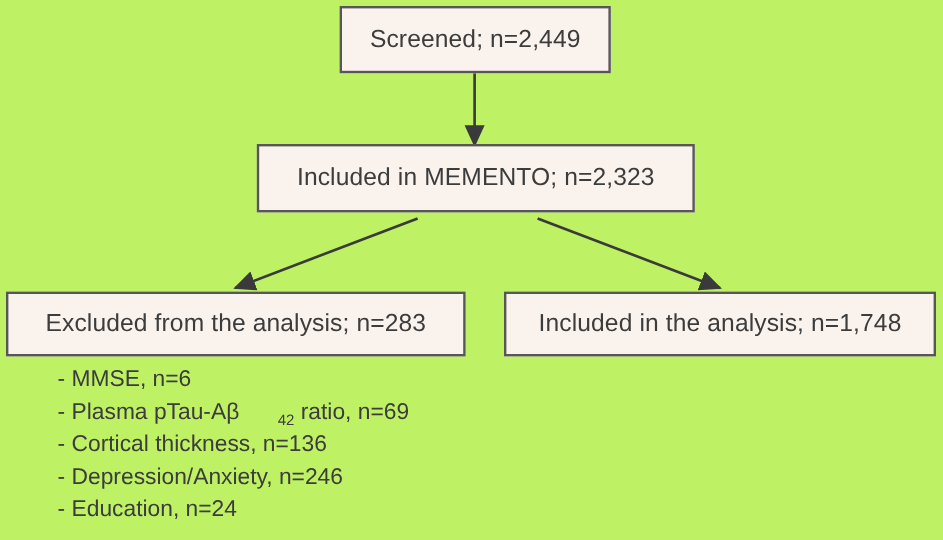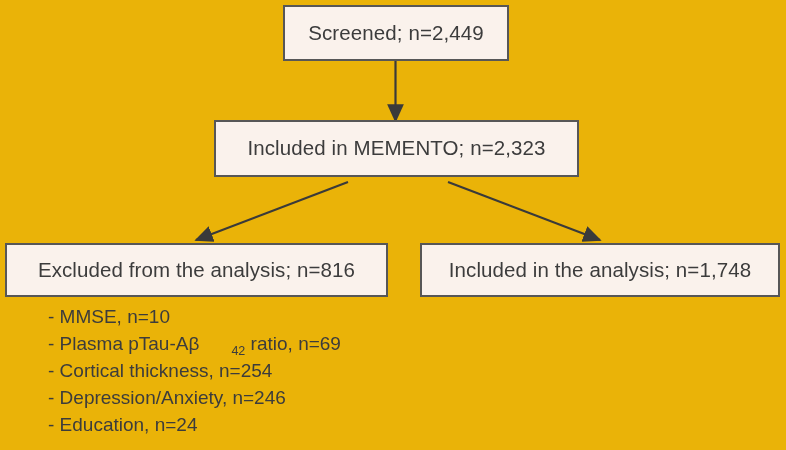--- a/index.html
+++ b/index.html
@@ -9,21 +9,21 @@
     background: #ffffff;
   }
   body {
     font-family: "Liberation Sans", sans-serif;
     color: #3a3a3a;
   }
   #canvas {
     position: relative;
     width: 786px;
     height: 450px;
-    background: #eab308;
+    background: #bef264;
     overflow: hidden;
   }
   .flow-box {
     position: absolute;
     box-sizing: border-box;
     background: #faf2ec;
     border: 2px solid #575757;
     display: flex;
     align-items: center;
     justify-content: center;
@@ -110,36 +110,36 @@
 
   <div class="flow-box" id="box-screened">
     <span>Screened; n=2,449</span>
   </div>
 
   <div class="flow-box" id="box-included-memento">
     <span>Included in MEMENTO; n=2,323</span>
   </div>
 
   <div class="flow-box" id="box-excluded">
-    <span>Excluded from the analysis; n=816</span>
+    <span>Excluded from the analysis; n=283</span>
   </div>
 
   <div class="flow-box" id="box-included-analysis">
     <span>Included in the analysis; n=1,748</span>
   </div>
 
   <div id="exclusion-reasons">
     <span class="reason-item">
-      <span>- MMSE, n=10</span><span class="sub"></span><span></span>
+      <span>- MMSE, n=6</span><span class="sub"></span><span></span>
     </span>
     <span class="reason-item">
       <span>- Plasma pTau-Aβ</span><span class="sub">42</span><span> ratio, n=69</span>
     </span>
     <span class="reason-item">
-      <span>- Cortical thickness, n=254</span><span class="sub"></span><span></span>
+      <span>- Cortical thickness, n=136</span><span class="sub"></span><span></span>
     </span>
     <span class="reason-item">
       <span>- Depression/Anxiety, n=246</span><span class="sub"></span><span></span>
     </span>
     <span class="reason-item">
       <span>- Education, n=24</span><span class="sub"></span><span></span>
     </span>
   </div>
 
 </div>

